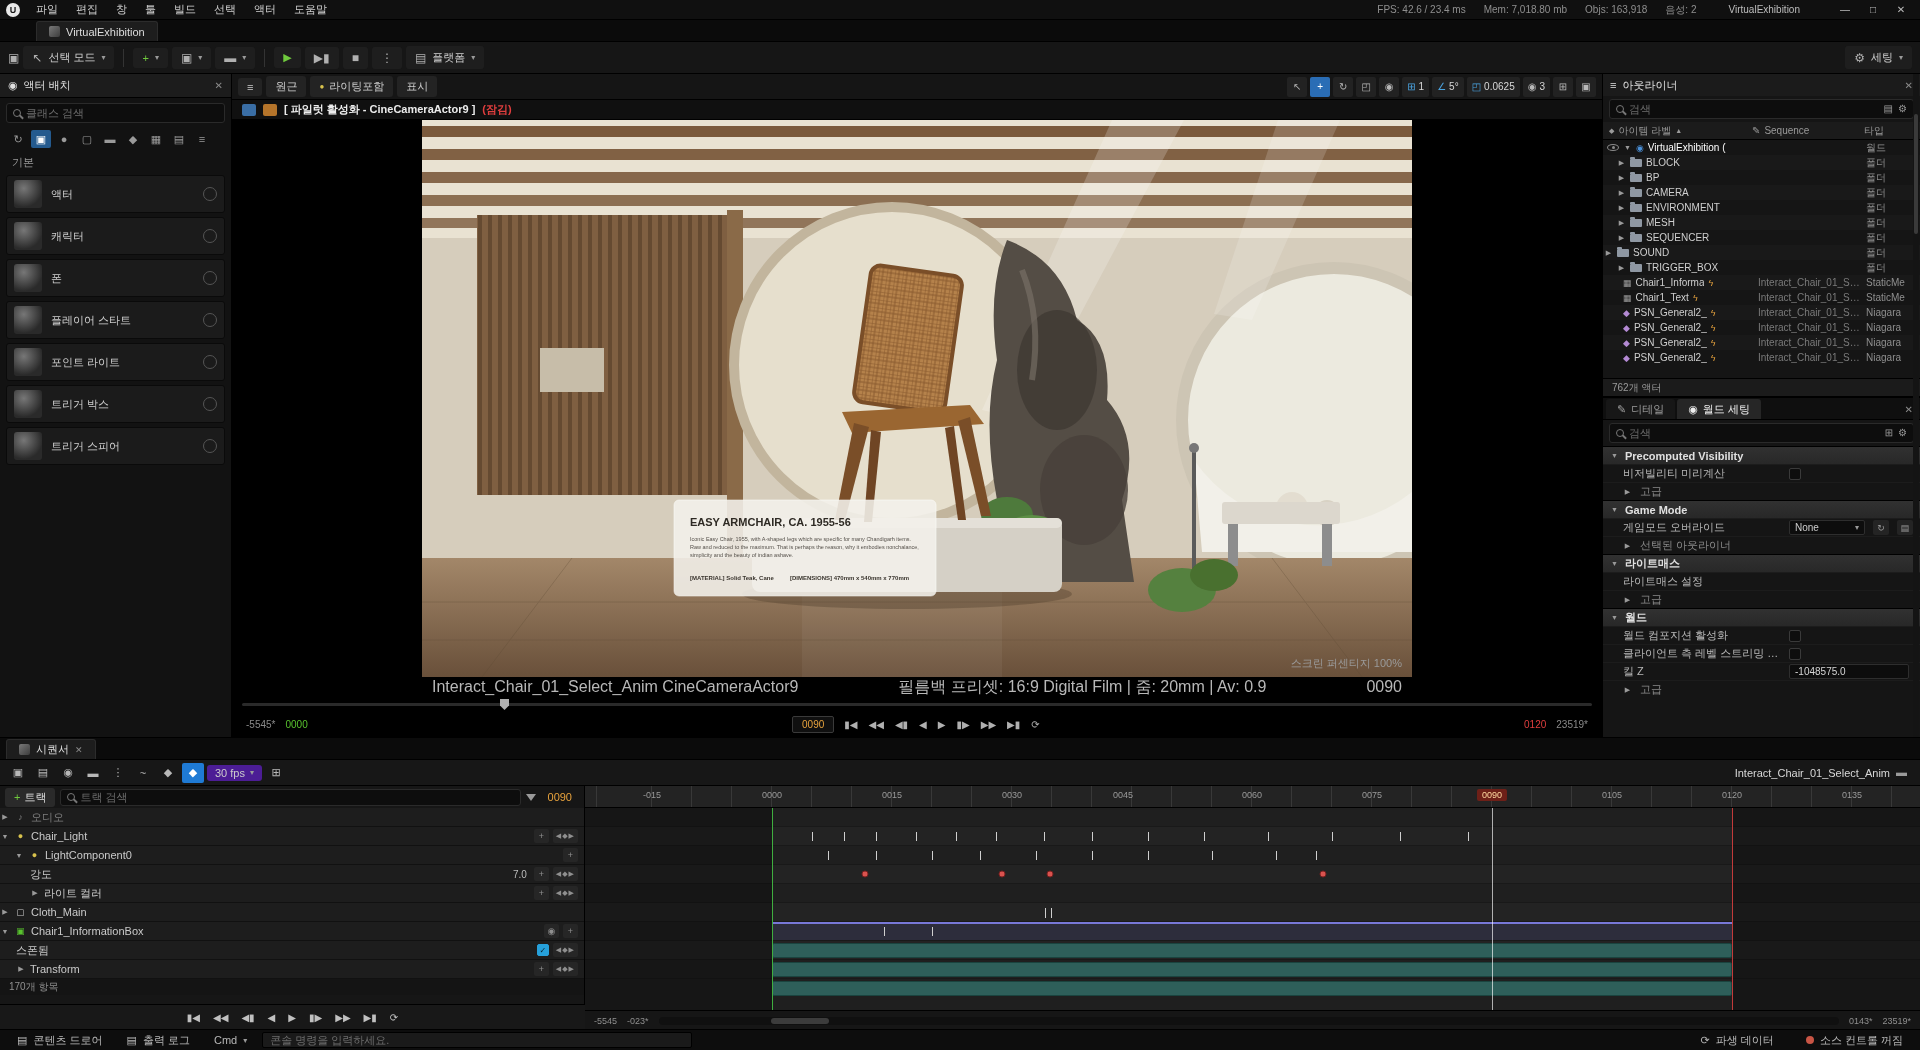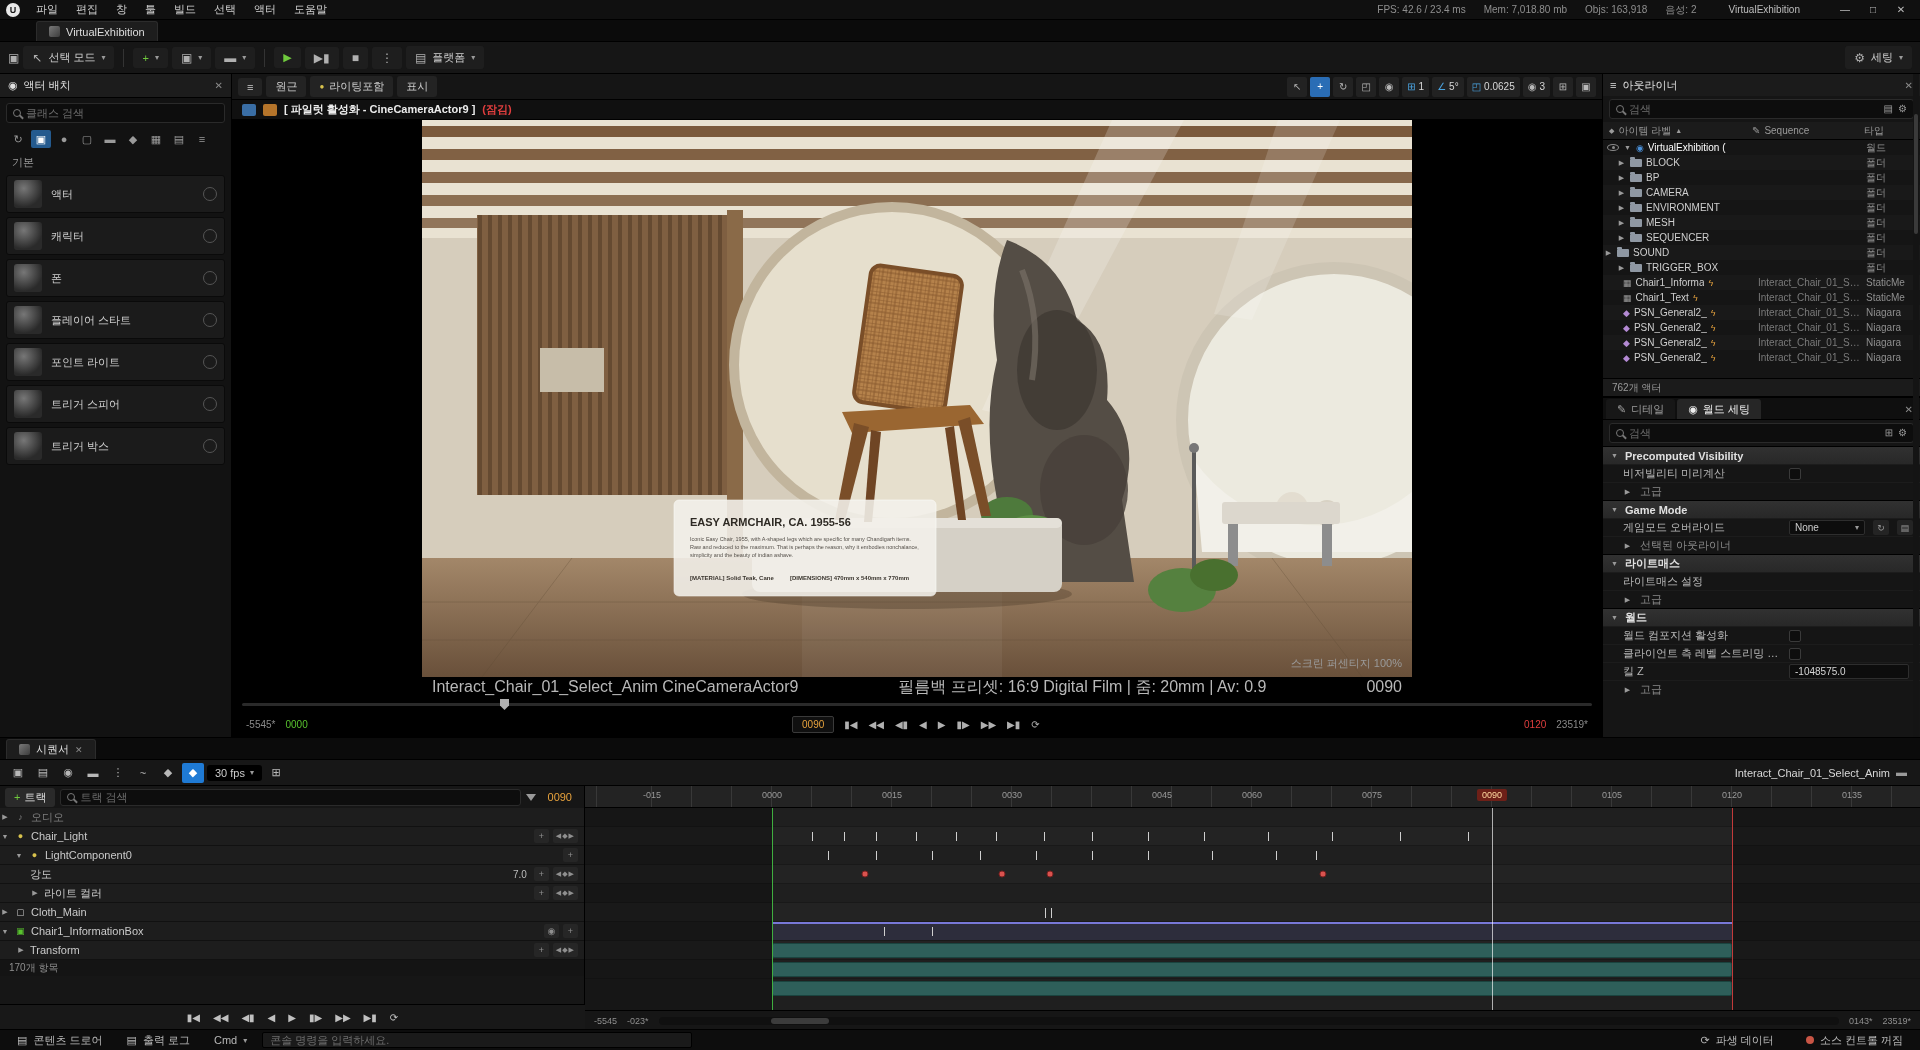--- a/index.html
+++ b/index.html
@@ -112,21 +112,21 @@
 .numfield{width:120px;height:15px;background:#0d0d0d;border:1px solid #2e2e2e;border-radius:2px;display:flex;align-items:center;padding:0 5px;font-size:10px;color:#d5d5d5}
 .vscroll{position:absolute;right:1px;top:74px;width:6px;height:663px;background:#141414}
 .vscroll .h{position:absolute;top:40px;width:4px;left:1px;height:120px;background:#3a3a3a;border-radius:2px}
 
 
 #sequencer{position:absolute;left:0;top:737px;width:1920px;height:292px;background:#101010;border-top:1px solid #000}
 .seq-tabrow{height:22px;background:#0b0b0b;display:flex;align-items:flex-end;padding-left:6px;border-bottom:1px solid #000}
 .seq-toolbar{height:26px;background:#171717;display:flex;align-items:center;gap:3px;padding:0 7px;border-bottom:1px solid #000}
 .sq-ic{min-width:22px;height:20px;display:flex;align-items:center;justify-content:center;color:#b8b8b8;font-size:11px;border-radius:2px;padding:0 3px}
 .sq-ic.blue{background:#1f7ad4;color:#fff}
-.fps-dd{display:flex;align-items:center;gap:5px;background:#000000;border-radius:3px;padding:2px 8px;font-size:11px;color:#ccc}
+.fps-dd{display:flex;align-items:center;gap:5px;background:#4c1d95;border-radius:3px;padding:2px 8px;font-size:11px;color:#ccc}
 .seq-name{margin-left:auto;display:flex;align-items:center;gap:6px;color:#d8d8d8;font-size:11px;padding-right:6px}
 .seq-body{position:relative;height:244px}
 .seq-left{position:absolute;left:0;top:0;width:585px;height:244px;background:#161616;border-right:1px solid #000}
 .track-head{height:22px;display:flex;align-items:center;gap:5px;padding:0 5px}
 .add-track{display:flex;align-items:center;gap:4px;background:#2a2a2a;border-radius:3px;padding:2px 9px;font-size:11px;color:#e0e0e0}
 .trk-search{flex:1;height:17px;background:#0d0d0d;border:1px solid #2a2a2a;border-radius:3px;display:flex;align-items:center;gap:5px;padding:0 6px}
 .funnel{width:0;height:0;border:5px solid transparent;border-top:7px solid #9a9a9a;margin-top:5px}
 .cur-frame{color:#e8a33d;font-size:11px;padding:0 7px}
 .trk{height:19px;display:flex;align-items:center;gap:4px;padding-right:6px;font-size:11px;color:#cacaca;border-bottom:1px solid #111;background:#1d1d1d}
 .trk.dim{color:#7d7d7d}
@@ -281,26 +281,26 @@
     <span class="pa-label">플레이어 스타트</span>
     <span class="pa-info"></span>
   </div>
   <div class="pa-item">
     <span class="pa-thumb"></span>
     <span class="pa-label">포인트 라이트</span>
     <span class="pa-info"></span>
   </div>
   <div class="pa-item">
     <span class="pa-thumb"></span>
-    <span class="pa-label">트리거 스피어</span>
+    <span class="pa-label">트리거 박스</span>
     <span class="pa-info"></span>
   </div>
   <div class="pa-item">
     <span class="pa-thumb"></span>
-    <span class="pa-label">트리거 박스</span>
+    <span class="pa-label">트리거 스피어</span>
     <span class="pa-info"></span>
   </div>
 </div>
 
 <div id="viewport">
   <div class="vp-toolbar">
     <div class="vp-tab">
         <span>≡</span>
       </div>
     <div class="vp-tab">
@@ -772,20 +772,26 @@
       </div>
       <div class="trk">
         <span class="exp">▼</span>
         <span class="t-ic" style="color:#58c22e">▣</span>
         <span>Chair1_InformationBox</span>
         <span class="spacer"></span>
         <span class="mini">◉</span>
         <span class="mini">+</span>
       </div>
       <div class="trk" style="padding-left:16px">
+        <span>스폰됨</span>
+        <span class="spacer"></span>
+        <span class="cb on">✓</span>
+        <span class="keynav">◀◆▶</span>
+      </div>
+      <div class="trk" style="padding-left:16px">
         <span class="exp">▶</span>
         <span>Transform</span>
         <span class="spacer"></span>
         <span class="mini">+</span>
         <span class="keynav">◀◆▶</span>
       </div>
       <div class="trk-foot">170개 항목</div>
       <div class="seq-transport">
         <span>▮◀</span>
         <span>◀◀</span>
@@ -798,21 +804,21 @@
         <span>⟳</span>
       </div>
     </div>
 
     <div class="seq-right">
       <div class="ruler">
         <span class="rlabel" style="left:67px">-015</span>
         <span class="rlabel" style="left:187px">0000</span>
         <span class="rlabel" style="left:307px">0015</span>
         <span class="rlabel" style="left:427px">0030</span>
-        <span class="rlabel" style="left:577px">0045</span>
+        <span class="rlabel" style="left:538px">0045</span>
         <span class="rlabel" style="left:667px">0060</span>
         <span class="rlabel" style="left:787px">0075</span>
         <span class="rlabel" style="left:907px">0090</span>
         <span class="rlabel" style="left:1027px">0105</span>
         <span class="rlabel" style="left:1147px">0120</span>
         <span class="rlabel" style="left:1267px">0135</span>
         <span class="playtag" style="left:907px">0090</span>
       </div>
       <div class="lanes">
         <div class="lane" style="top:0;height:19px"></div>

